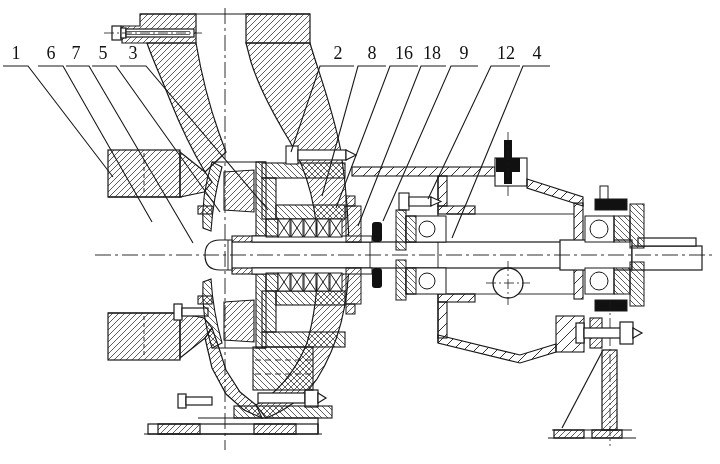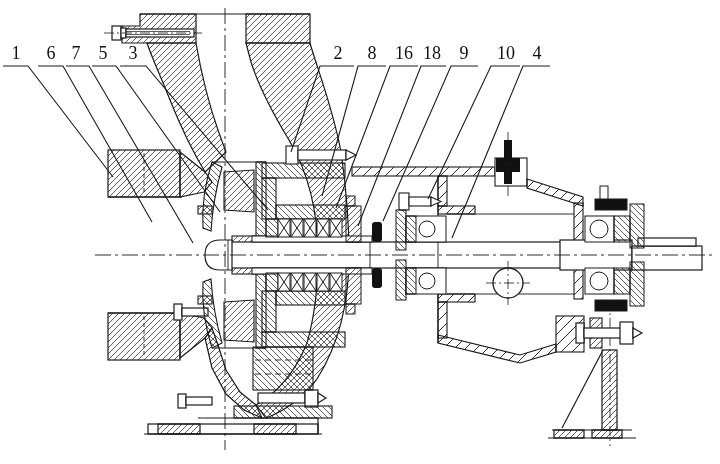--- a/index.html
+++ b/index.html
@@ -271,17 +271,17 @@
   <div class="label" style="left:16px">1</div>
   <div class="label" style="left:51px">6</div>
   <div class="label" style="left:76px">7</div>
   <div class="label" style="left:103px">5</div>
   <div class="label" style="left:133px">3</div>
   <div class="label" style="left:338px">2</div>
   <div class="label" style="left:372px">8</div>
   <div class="label" style="left:404px">16</div>
   <div class="label" style="left:432px">18</div>
   <div class="label" style="left:464px">9</div>
-  <div class="label" style="left:506px">10</div>
+  <div class="label" style="left:506px">12</div>
   <div class="label" style="left:537px">4</div>
 </div>
 
 </div>
 
 </body></html>

